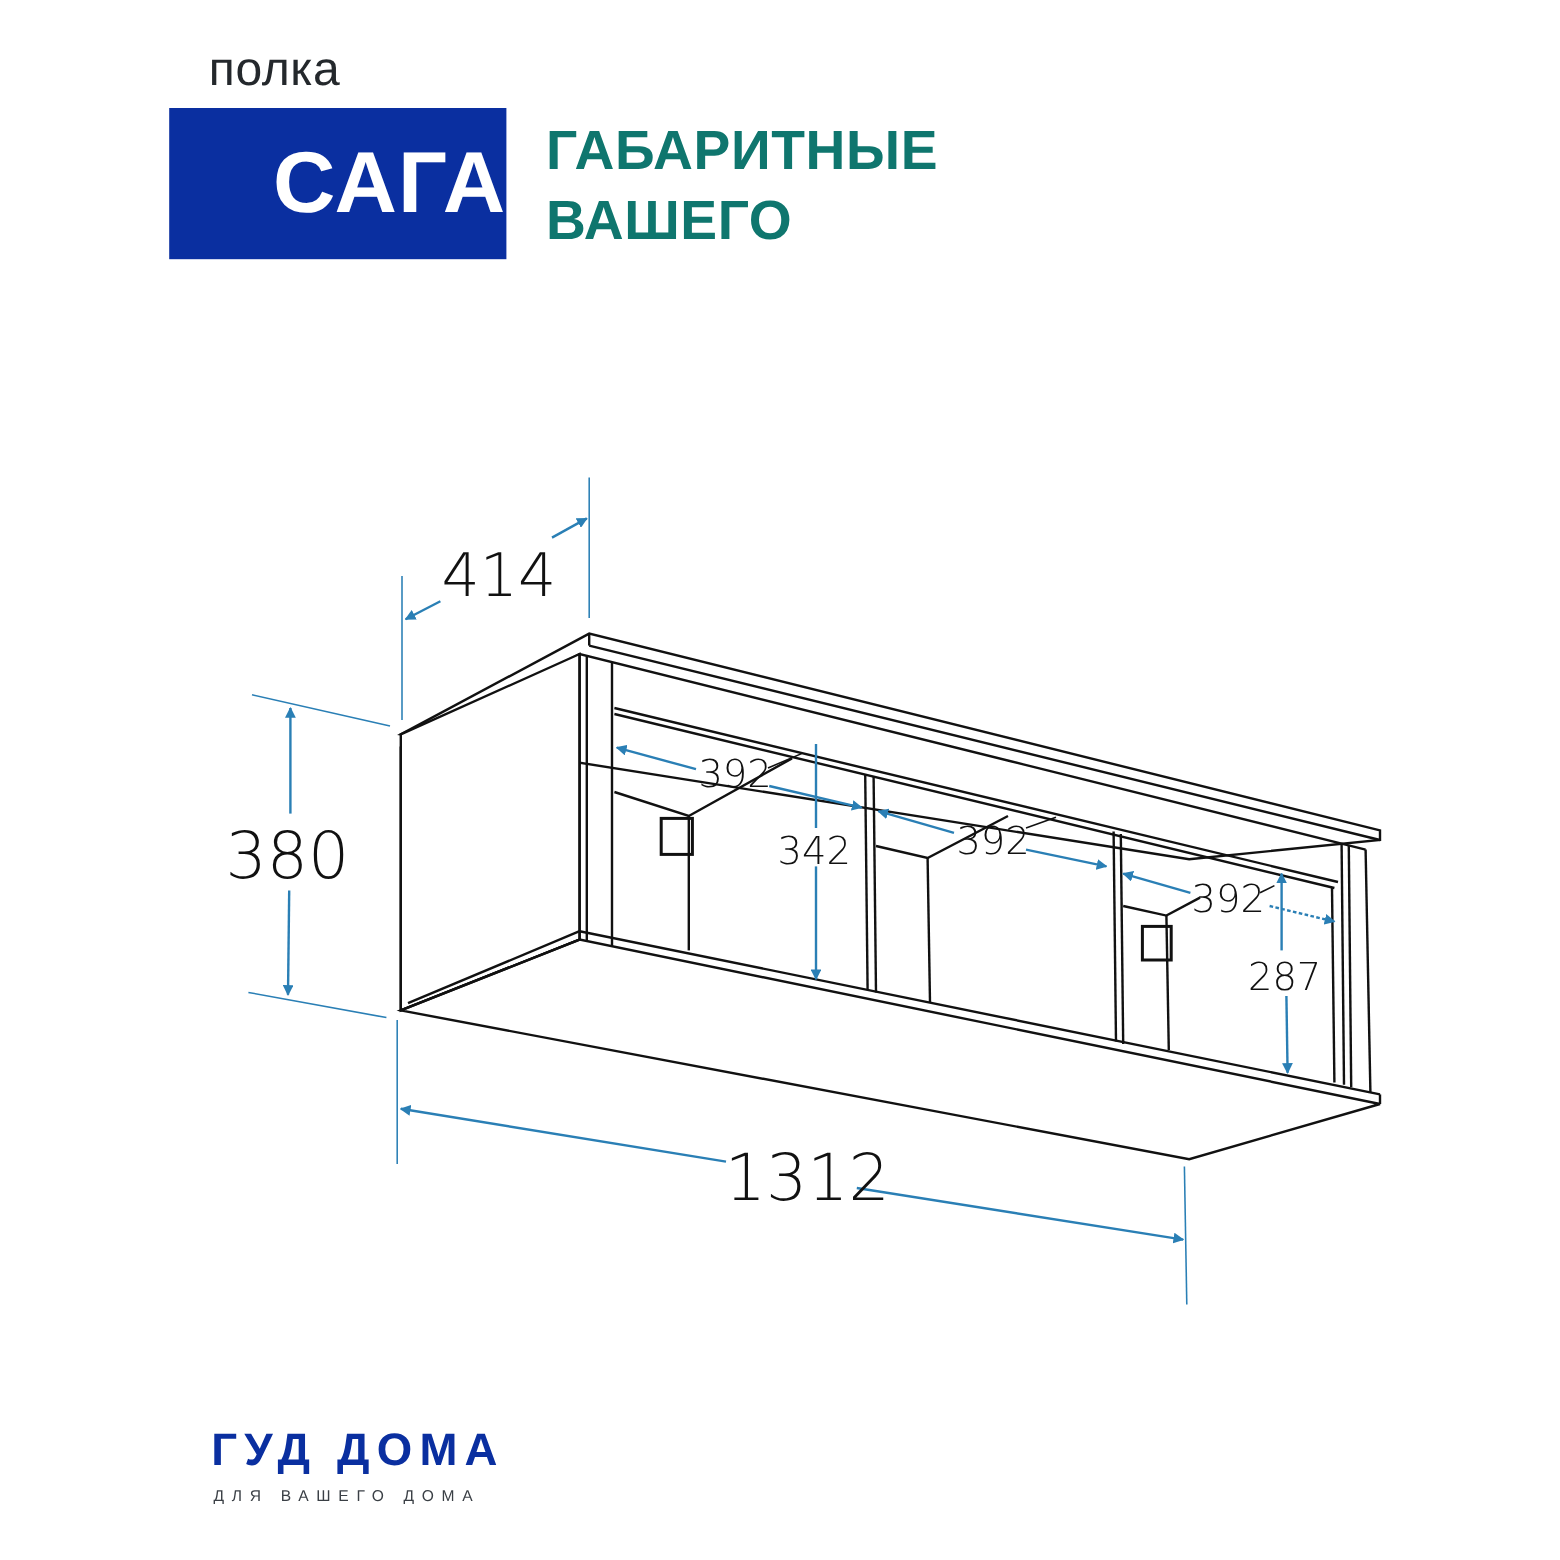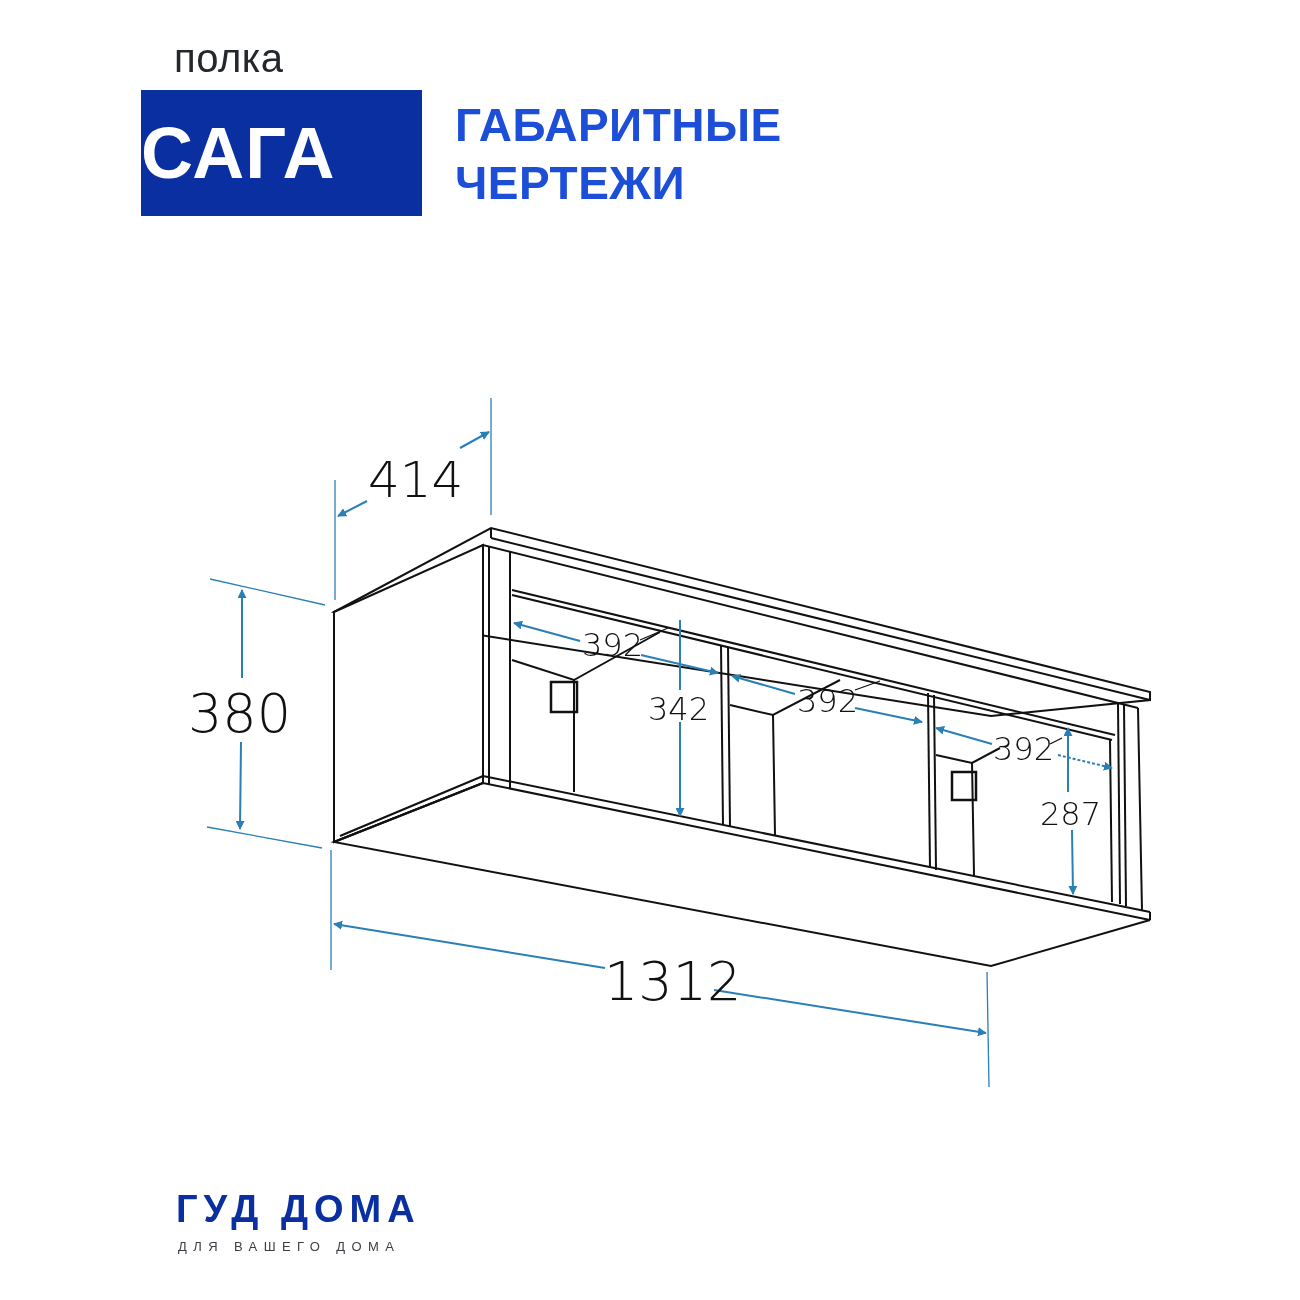--- a/index.html
+++ b/index.html
@@ -1,37 +1,37 @@
 <!DOCTYPE html>
 <html><head>
 <meta charset="utf-8">
 <style>
   html, body { margin:0; padding:0; background:#ffffff; }
   body { width:1300px; height:1300px; position:relative; overflow:hidden; font-family:"Liberation Sans", sans-serif; }
   .abs { position:absolute; }
   .product-type { left:174px; top:36px; font-size:40px; font-weight:normal; color:#24282c; letter-spacing:0.5px; }
   .name-box { left:141px; top:90px; width:281px; height:126px; background:#0a2fa0; }
-  .name-text { left:0; top:0; width:281px; height:126px; line-height:126px; text-align:left; color:#ffffff; font-size:72px; font-weight:bold; letter-spacing:1px; }
-  .heading { left:455px; top:96px; font-size:46px; font-weight:bold; color:#1d4ed8; line-height:58px; letter-spacing:0.5px; }
+  .name-text { left:0; top:0; width:281px; height:126px; line-height:126px; text-align:right; color:#ffffff; font-size:72px; font-weight:bold; letter-spacing:1px; }
+  .heading { left:455px; top:96px; font-size:46px; font-weight:bold; color:#0f766e; line-height:58px; letter-spacing:0.5px; }
   .sub { left:174px; top:228px; font-size:36px; color:#24282c; line-height:50px; }
   .brand { left:176px; top:1188px; font-size:38px; font-weight:bold; color:#0a2fa0; letter-spacing:6px; }
   .tagline { left:178px; top:1239px; font-size:13px; color:#3a3f45; letter-spacing:6.4px; }
   svg.drawing { position:absolute; left:0; top:0; }
   .dim { font-family:"DejaVu Sans", sans-serif; font-weight:200; fill:#111; }
 </style>
 </head>
 <body>
 
 <div class="abs product-type">полка</div>
 <div class="abs name-box">
   <div class="abs name-text">САГА</div>
 </div>
 <div class="abs heading">
   <div>ГАБАРИТНЫЕ</div>
-  <div>ЧЕРТЕЖИ</div>
+  <div>ВАШЕГО</div>
 </div>
 <div class="abs sub">
 </div>
 
 <svg class="drawing" width="1300" height="1300" viewBox="0 0 1300 1300">
   <defs>
     <marker id="arr" viewBox="0 0 10 10" refX="9" refY="5" markerWidth="9" markerHeight="9" orient="auto-start-reverse" markerUnits="userSpaceOnUse">
       <path d="M0,0 L10,5 L0,10 z" fill="#2a7fb5"></path>
     </marker>
   </defs>

